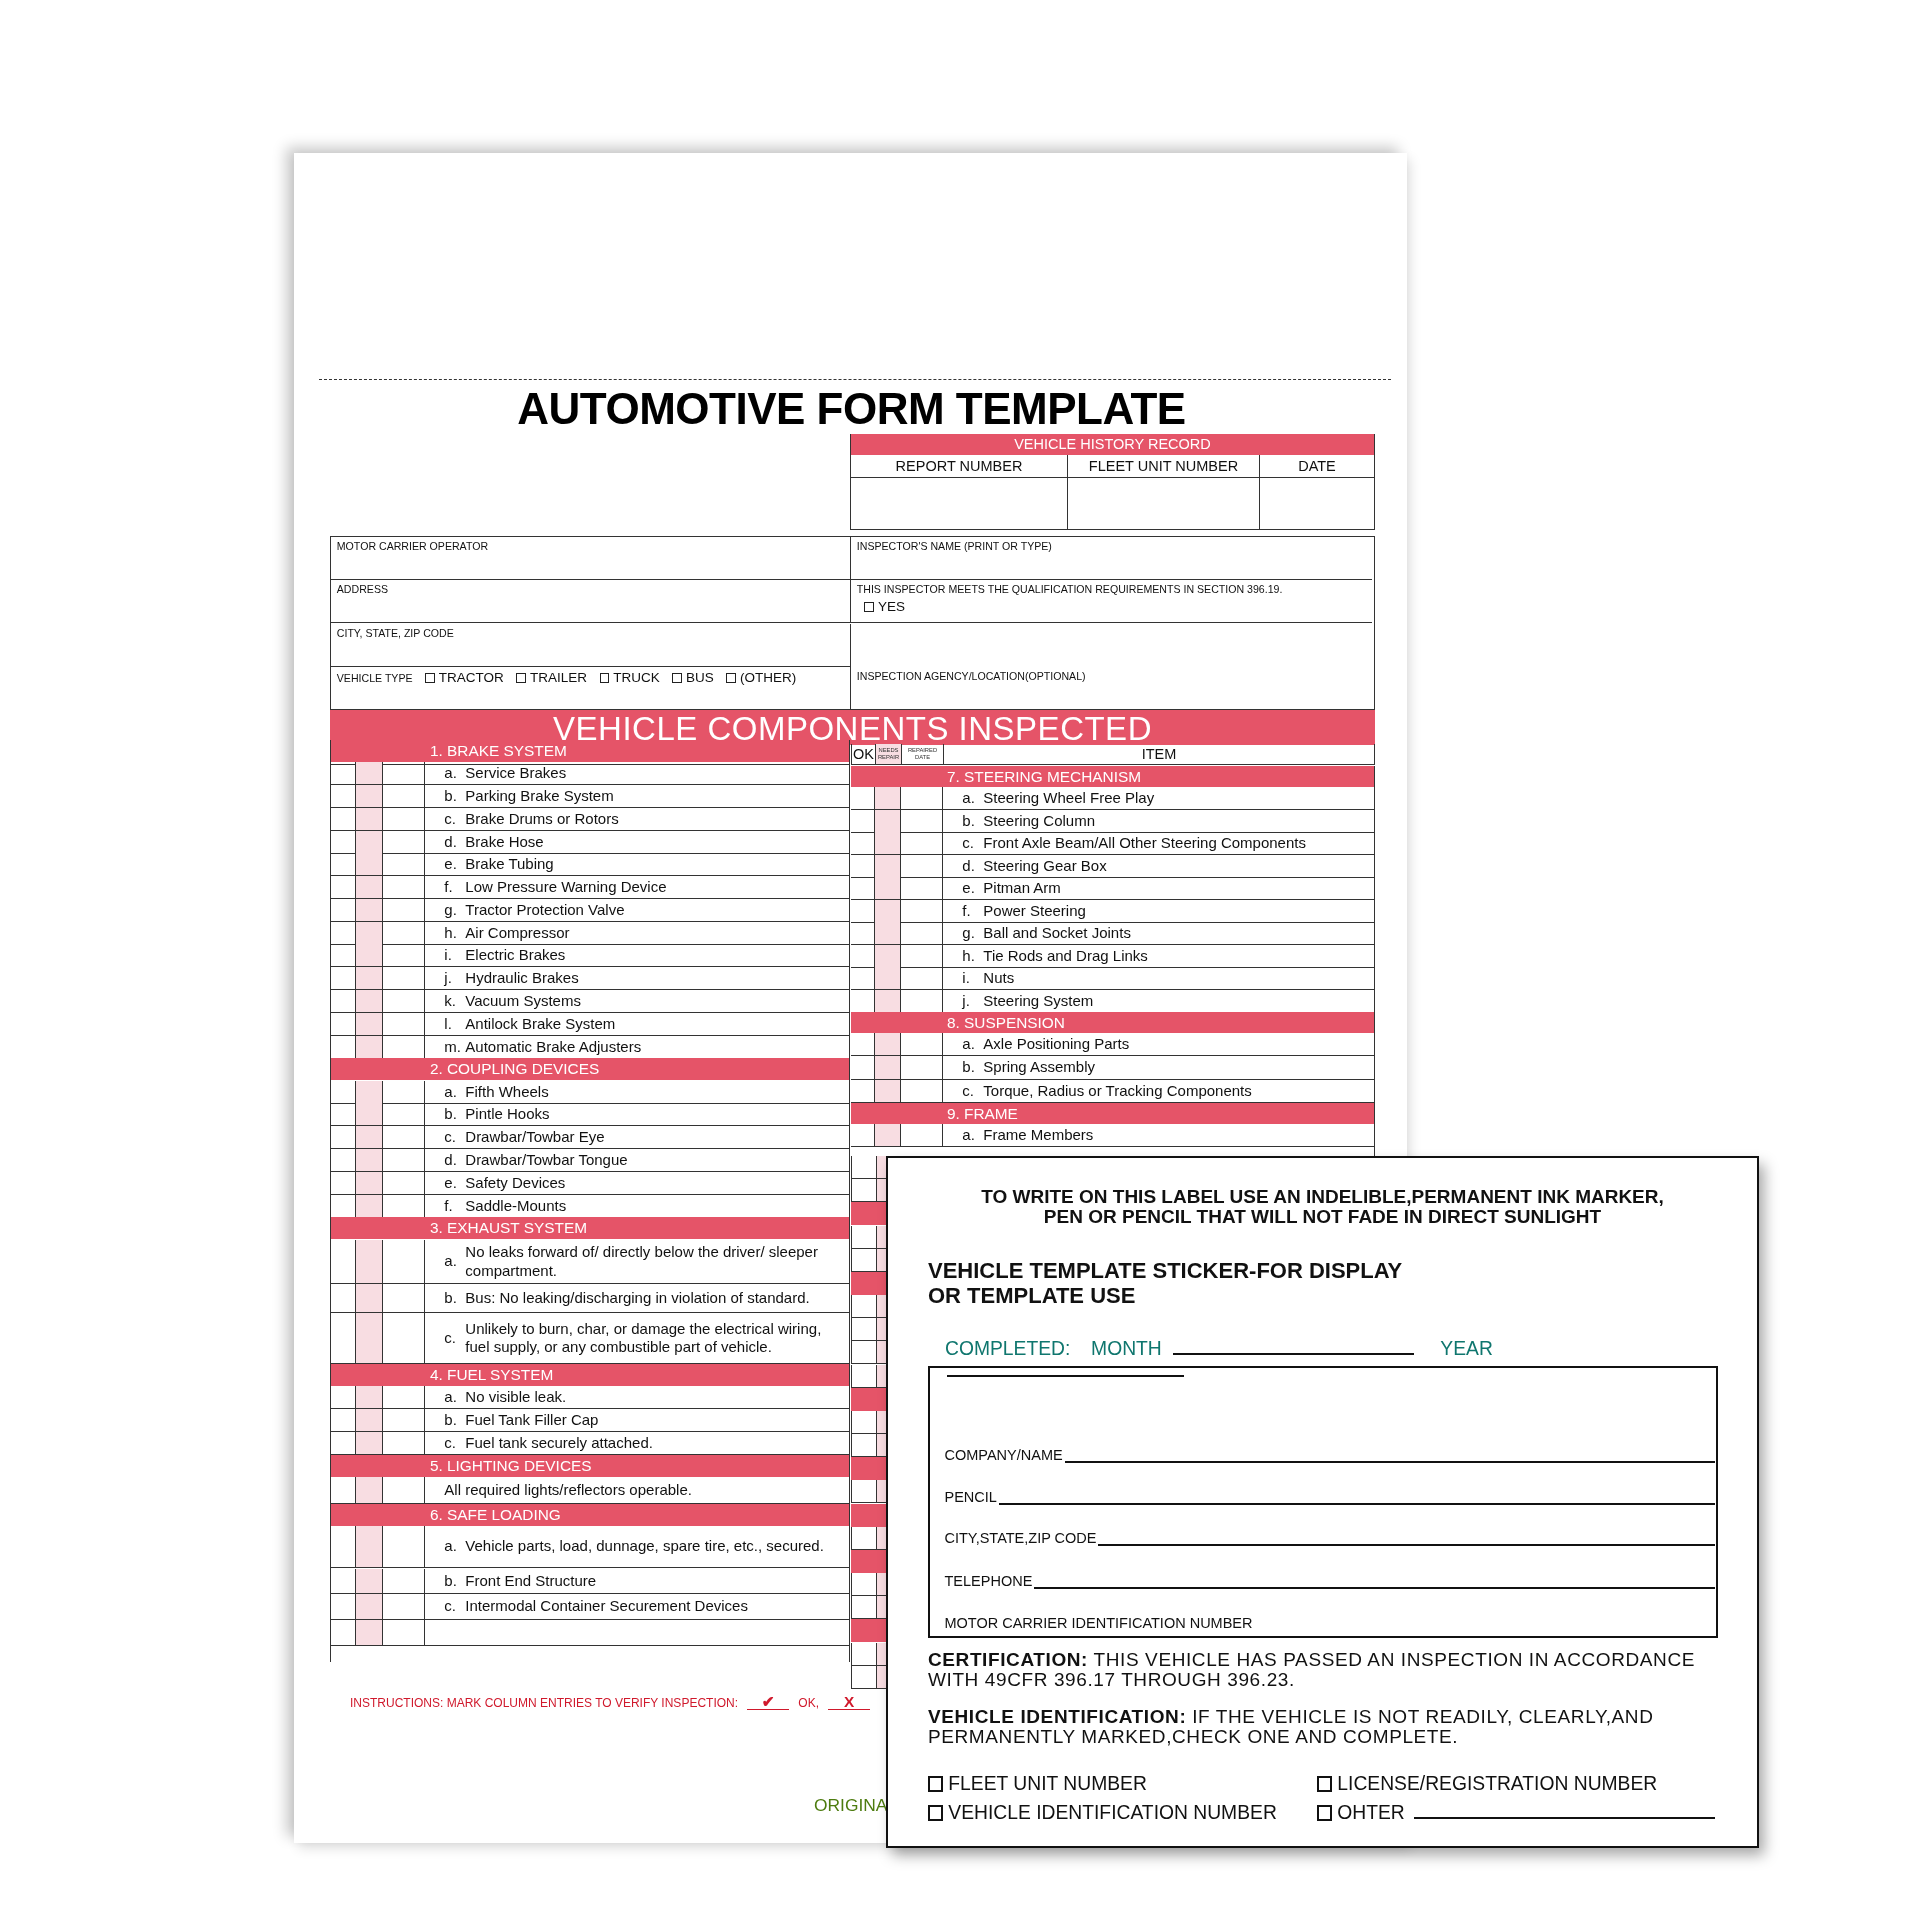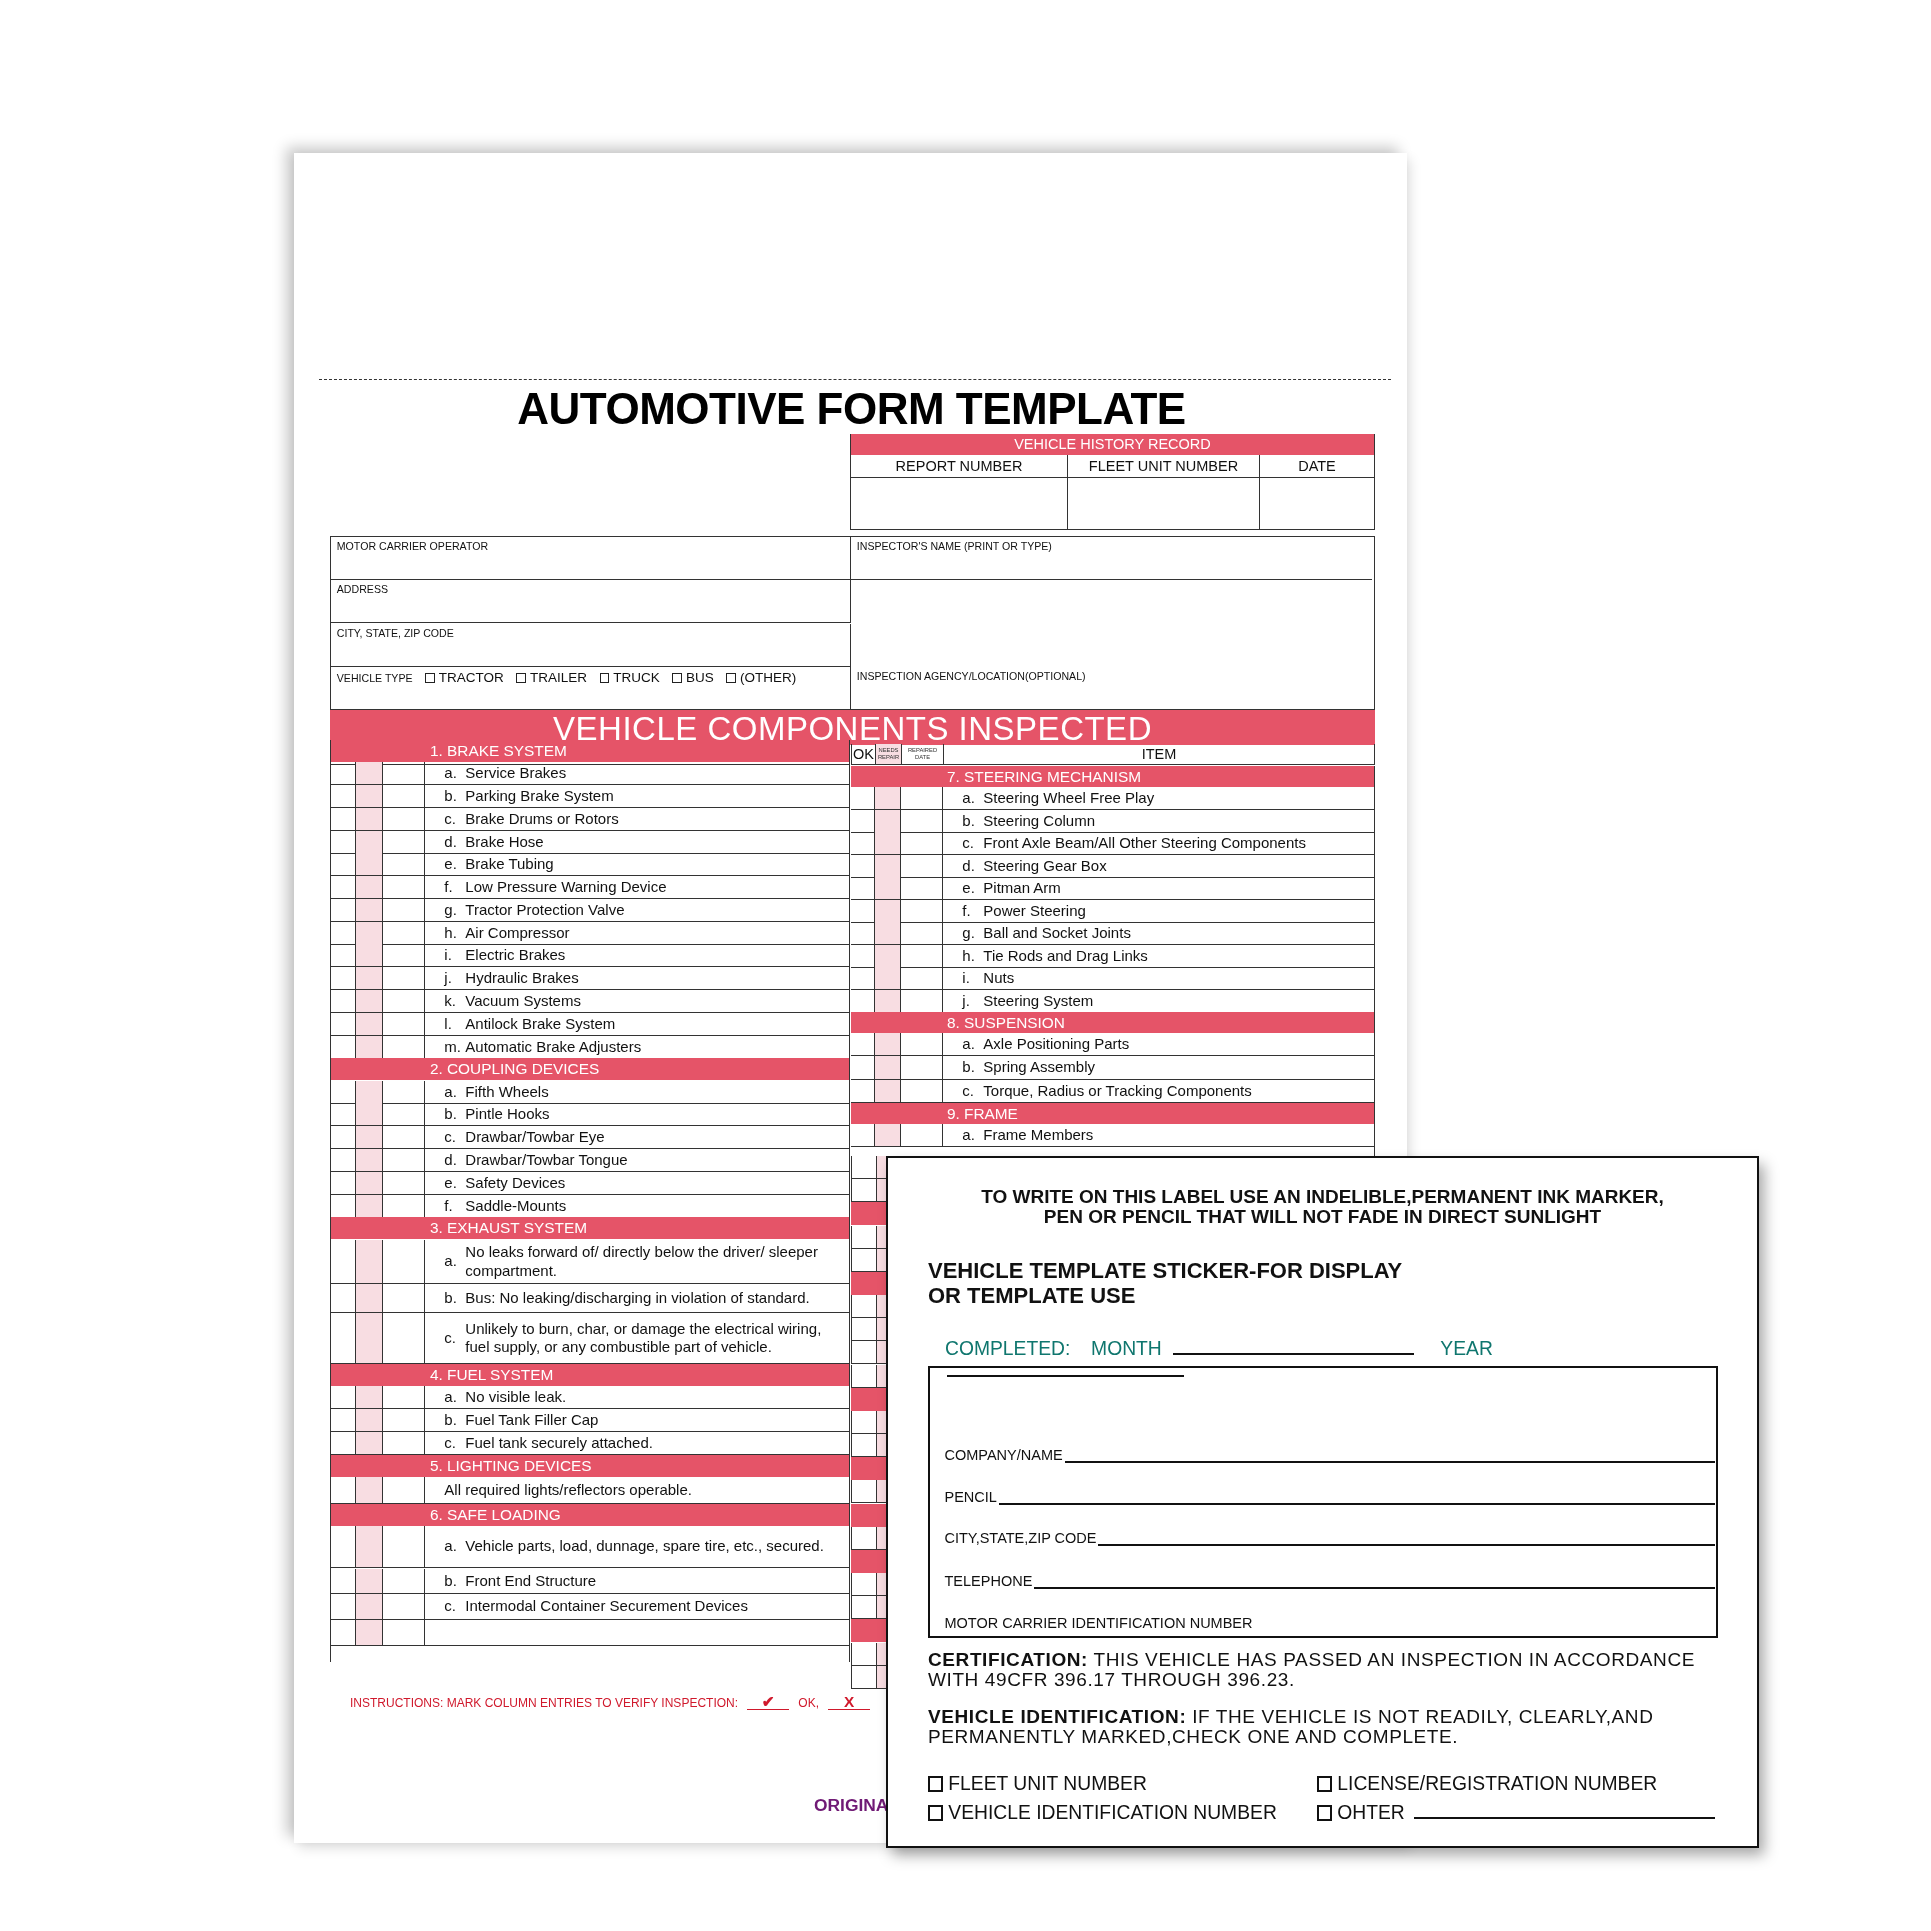--- a/index.html
+++ b/index.html
@@ -29,21 +29,21 @@
   .row{position:absolute;left:0;box-sizing:border-box;border-bottom:1.3px solid #333;display:flex;}
   .row.sec{background:#e55468;color:#fff;border-bottom:none;}
   .row .c{box-sizing:border-box;border-right:1.3px solid #333;height:100%;}
   .row .c.nr{background:#f8dde2;}
   .row .it{font-size:15px;padding-left:19.3px;display:flex;align-items:center;line-height:18.3px;}
   .row .it .lt{display:inline-block;width:21px;flex:none;}
   .row.sec .sl{font-size:15.4px;line-height:22px;}
   .border-l{border-left:1.3px solid #333;}
   .instr{position:absolute;left:350px;top:1695px;color:#d0192c;font-size:12px;}
   .instr .blank{display:inline-block;border-bottom:1.4px solid #d0192c;width:42px;text-align:center;font-weight:bold;font-size:15.4px;line-height:13.5px;}
-  .original{position:absolute;left:814px;top:1795px;color:#701a75;font-size:17.4px;font-weight:bold;}
+  .original{position:absolute;left:814px;top:1795px;color:#4d7c0f;font-size:17.4px;}
   .sticker{position:absolute;left:886px;top:1156px;width:873px;height:692px;background:#fff;border:2.4px solid #111;box-sizing:border-box;box-shadow:5.8px 7.7px 13.5px rgba(0,0,0,0.35);}
   .st-warn{position:absolute;left:0;top:29px;width:100%;text-align:center;font-weight:bold;font-size:19px;line-height:20px;color:#111;}
   .st-title{position:absolute;left:40px;top:100px;font-weight:bold;font-size:22px;line-height:25px;color:#111;}
   .st-completed{position:absolute;left:57px;top:180px;font-size:19.3px;color:#0f766e;width:792px;}
   .ln{display:inline-block;border-bottom:2.4px solid #111;vertical-align:baseline;}
   .st-box{position:absolute;left:40px;top:208px;width:790px;height:272px;border:2.4px solid #111;box-sizing:border-box;}
   .st-field{position:absolute;left:14.5px;width:770px;font-size:14.5px;display:flex;align-items:flex-end;}
   .st-field .line{flex:1;border-bottom:2.4px solid #111;margin-left:1.9px;height:0;}
   .st-cert{position:absolute;left:40px;top:492px;width:801px;font-size:19px;line-height:20px;color:#111;letter-spacing:0.6px;}
   .st-vid{position:absolute;left:40px;top:549px;width:801px;font-size:19px;line-height:20px;color:#111;letter-spacing:0.6px;}
@@ -75,20 +75,24 @@
   <div class="info-cell l" style="top:87px;"><span>CITY, STATE, ZIP CODE</span></div>
   <div class="info-cell l" style="top:130px;border-bottom:none;">
     <span>VEHICLE TYPE</span>
     <span class="opt"><span class="cb"></span><span>TRACTOR</span></span>
     <span class="opt"><span class="cb"></span><span>TRAILER</span></span>
     <span class="opt"><span class="cb"></span><span>TRUCK</span></span>
     <span class="opt"><span class="cb"></span><span>BUS</span></span>
     <span class="opt"><span class="cb"></span><span>(OTHER)</span></span>
   </div>
   <div class="info-cell r" style="top:0;"><span>INSPECTOR'S NAME (PRINT OR TYPE)</span></div>
+  <div class="info-cell r" style="top:43px;">
+    <div>THIS INSPECTOR MEETS THE QUALIFICATION REQUIREMENTS IN SECTION 396.19.</div>
+    <div style="font-size:13.5px;margin-top:3.9px;margin-left:7.7px;"><span class="cb"></span><span>YES</span></div>
+  </div>
   <div class="info-cell r" style="top:130px;border-bottom:none;"><span>INSPECTION AGENCY/LOCATION(OPTIONAL)</span></div>
 </div>
 
 <div class="banner red">VEHICLE COMPONENTS INSPECTED</div>
 
 <div class="colhead" style="left:330px;width:520px;border-left:1.3px solid #333;">
   <div class="ok" style="width:25px;">OK</div>
   <div class="sm" style="width:27px;background:#f8dde2;"><span>NEEDS</span><br><span>REPAIR</span></div>
   <div class="sm" style="width:42px;"><span>REPAIRED</span><br><span>DATE</span></div>
   <div class="item" style="flex:1;">ITEM</div>

